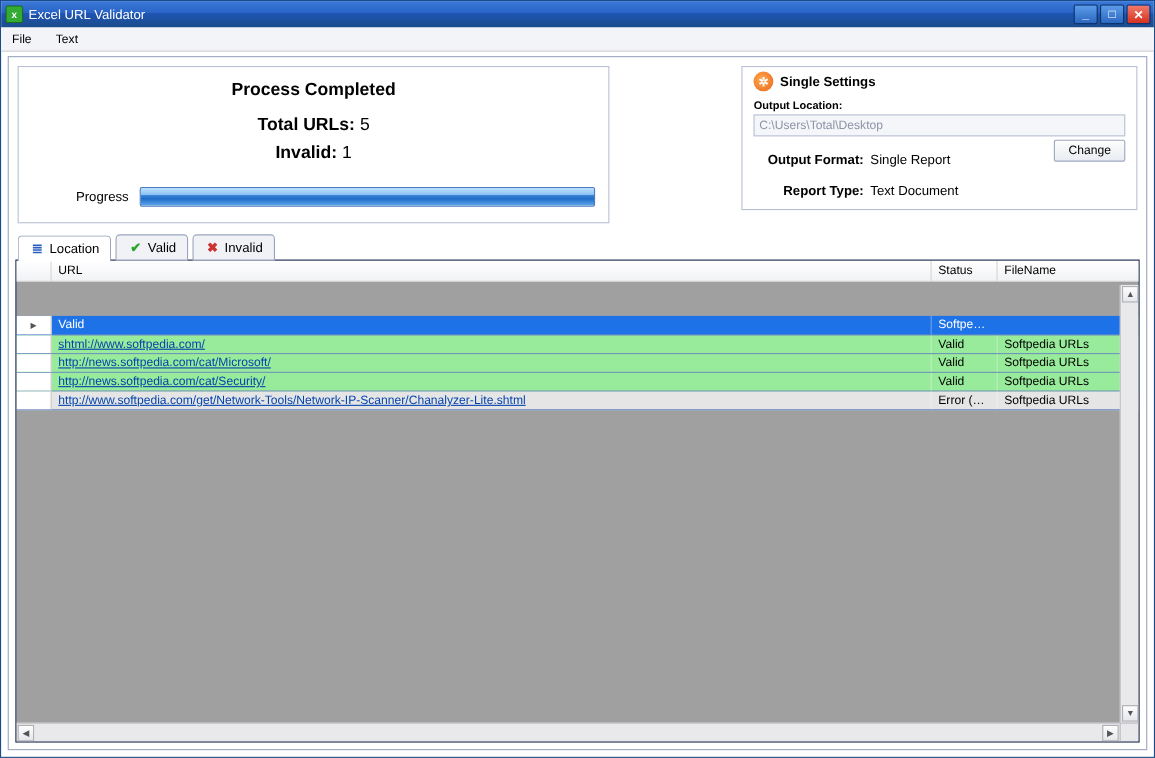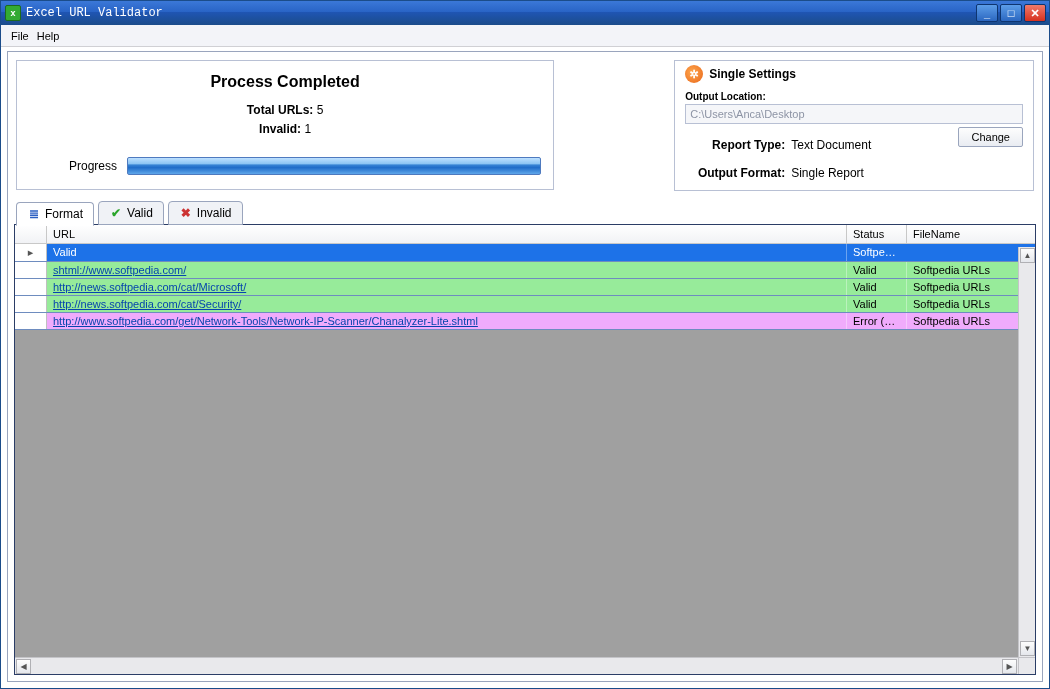--- a/index.html
+++ b/index.html
@@ -29,21 +29,21 @@
   }
   .titlebar .app-icon {
     width: 16px; height: 16px;
     background: #33aa33;
     border: 1px solid #1c6b1c;
     border-radius: 2px;
     margin-right: 5px;
     display:flex;align-items:center;justify-content:center;
     color:#fff;font-size:9px;font-weight:bold;
   }
-  .titlebar .title-text { flex: 1; font-family: Liberation Mono, monospace; }
+  .titlebar .title-text { flex: 1; }
   .titlebar .win-btn {
     width: 22px; height: 18px;
     margin-left: 2px;
     border: 1px solid #0e3570;
     border-radius: 2px;
     display:flex;align-items:center;justify-content:center;
     font-family: Arial, sans-serif;
     font-weight: bold;
     font-size: 11px;
   }
@@ -57,20 +57,21 @@
   }
 
   
   .menubar {
     height: 22px;
     background: #f3f4f8;
     border-bottom: 1px solid #d0d0d4;
     display:flex;
     align-items:center;
     padding: 0 6px;
+    gap: 14px;
   }
   .menubar .menu-item { color:#000; padding:2px 4px; }
 
   
   .content-frame {
     flex: 1;
     margin: 4px 6px 6px 6px;
     border: 1px solid #9aa5bd;
     background: #fff;
     padding: 6px 6px 6px 6px;
@@ -85,21 +86,21 @@
     border: 1px solid #b8c0d4;
     padding: 8px 12px 14px 12px;
     width: 584px;
   }
   .process-title {
     text-align:center;
     font-weight:bold;
     font-size:16px;
     margin: 4px 0 10px 0;
   }
-  .process-stats { text-align:center; font-size:12px; line-height:1.6; }
+  .process-stats { text-align:center; font-size:16px; line-height:1.6; }
   .process-stats .lbl { font-weight:bold; }
   .progress-row { display:flex; align-items:center; margin-top:18px; gap:10px;margin-left:40px;}
   .progress-label { font-size:12px; }
   .progress-bar {
     flex:1;
     height:18px;
     border:1px solid #4e7abf;
     border-radius:2px;
     background:linear-gradient(to bottom,#bde0ff 0%,#86c1f2 40%,#3a86d6 41%,#1f6cc9 60%,#5fa7ea 100%);
   }
@@ -154,21 +155,21 @@
   .ico-x { color:#c33; }
 
   
   .grid-wrap {
     flex:1;
     border:1px solid #2b3d66;
     background:#a0a0a0;
     margin-top:-1px;
     position:relative;
     overflow:hidden;
-    display:flex;flex-direction:column;
+    display:flex;flex-direction:column;gap:31px;
   }
   .grid-header{
     display:grid;
     grid-template-columns:32px 1fr 60px 128px;
     background:#fff;
     border-bottom:1px solid #c8c8c8;
   }
   .gh{
     border-right:1px solid #c8c8c8;
     padding:3px 6px;
@@ -193,21 +194,21 @@
   .gc:last-child{border-right:none}
   .gc.sel{
     background:#fff;
     border-right:1px solid #c0c0c0;
     text-align:center;
     color:#555;
   }
   .row-selected{background:#1d72e8;color:#fff}
   .row-selected .url-link{color:#061f4d}
   .row-valid{background:#97eb9a;color:#000}
-  .row-error{background:#f0abfc;color:#000}
+  .row-error{background:#e5e5e5;color:#000}
   .url-link{color:#0645AD;text-decoration:underline}
 
   
   .scroll-v{
     position:absolute;right:0;top:22px;bottom:17px;width:17px;
     background:#e9e9ec;border-left:1px solid #c4c4c8;
   }
   .scroll-h{
     position:absolute;left:0;right:17px;bottom:0;height:17px;
     background:#e9e9ec;border-top:1px solid #c4c4c8;
@@ -225,21 +226,21 @@
 <div class="titlebar">
   <div class="app-icon">x</div>
   <div class="title-text">Excel URL Validator</div>
   <div class="win-btn win-min">_</div>
   <div class="win-btn win-max">□</div>
   <div class="win-btn win-close">✕</div>
 </div>
 
 <div class="menubar">
   <div class="menu-item">File</div>
-  <div class="menu-item">Help</div>
+  <div class="menu-item">Text</div>
 </div>
 
 <div class="content-frame">
 
   <div class="top-row">
 
     <div class="process-panel">
       <div class="process-title">Process Completed</div>
       <div class="process-stats">
         <div><span class="lbl">Total URLs:</span> <span>5</span></div>
@@ -250,37 +251,37 @@
         <div class="progress-bar"></div>
       </div>
     </div>
 
     <div class="output-panel">
       <div class="panel-header">
         <div class="gear-icon">✲</div>
         <span>Single Settings</span>
       </div>
       <div class="out-lbl">Output Location:</div>
-      <div class="out-path">C:\Users\Anca\Desktop</div>
+      <div class="out-path">C:\Users\Total\Desktop</div>
       <button class="change-btn">Change</button>
+      <div class="out-meta">
+          <div class="k" style="width:100px">Output Format:</div>
+          <div>Single Report</div>
+        </div>
       <div class="out-meta">
           <div class="k" style="width:100px">Report Type:</div>
           <div>Text Document</div>
         </div>
-      <div class="out-meta">
-          <div class="k" style="width:100px">Output Format:</div>
-          <div>Single Report</div>
-        </div>
     </div>
   </div>
 
   <div class="tab-strip">
     <div class="tab">
       <span class="ico ico-list">≣</span>
-      <span>Format</span>
+      <span>Location</span>
     </div>
     <div class="tab inactive">
       <span class="ico ico-check">✔</span>
       <span>Valid</span>
     </div>
     <div class="tab inactive">
       <span class="ico ico-x">✖</span>
       <span>Invalid</span>
     </div>
   </div>

